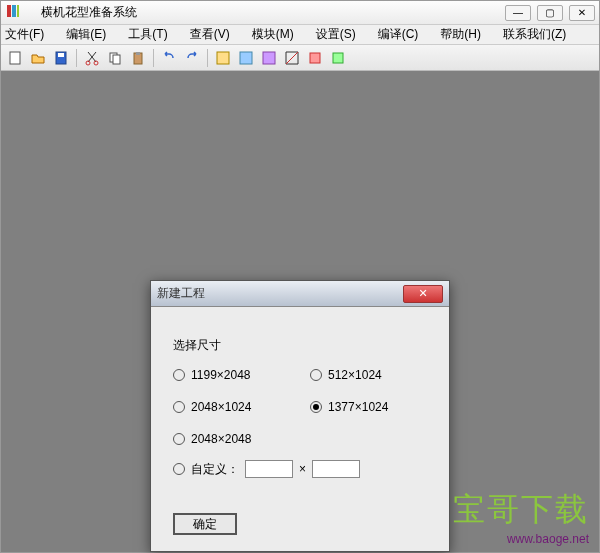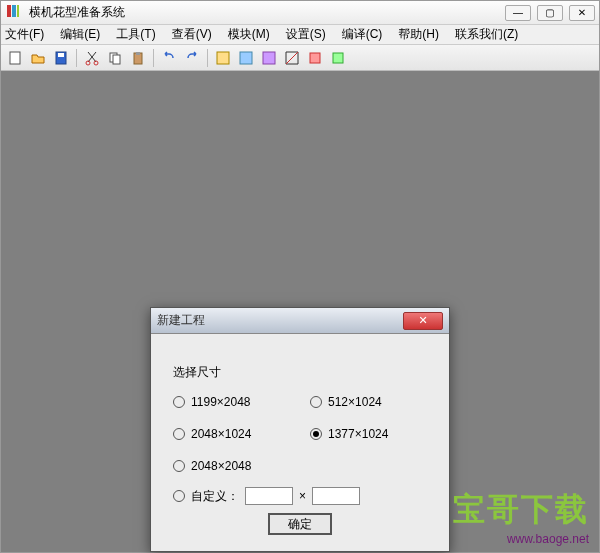--- a/index.html
+++ b/index.html
@@ -1,45 +1,45 @@
 <!DOCTYPE html>
 <html><head>
 <meta charset="utf-8">
 <style>
 * { box-sizing: border-box; margin: 0; padding: 0; }
 body { font-family: "Microsoft YaHei", SimSun, sans-serif; font-size: 12px; background: #fff; }
 .window { width: 600px; height: 553px; border: 1px solid #999; display: flex; flex-direction: column; position: relative; }
-.titlebar { height: 24px; background: linear-gradient(#fdfdfd,#ebebeb); border-bottom: 1px solid #ccc; display: flex; align-items: center; padding: 0 4px; gap: 8px; }
+.titlebar { height: 24px; background: linear-gradient(#fdfdfd,#ebebeb); border-bottom: 1px solid #ccc; display: flex; align-items: center; padding: 0 4px; gap: 20px; }
 .titlebar .app-icon svg { width: 16px; height: 16px; }
 .titlebar .title { flex: 1; font-size: 12px; }
 .winbtns { display: flex; gap: 6px; }
 .winbtn { width: 26px; height: 16px; border: 1px solid #aaa; border-radius: 2px; background: #f5f5f5; display: flex; align-items: center; justify-content: center; font-size: 10px; cursor: pointer; }
-.menubar { height: 20px; background: #f0f0f0; border-bottom: 1px solid #ccc; display: flex; align-items: center; padding: 0 4px; gap: 16px; }
+.menubar { height: 20px; background: #f0f0f0; border-bottom: 1px solid #ccc; display: flex; align-items: center; padding: 0 4px; gap: 22px; }
 .menubar span { cursor: pointer; }
 .toolbar { height: 26px; background: linear-gradient(#f5f5f5,#e5e5e5); border-bottom: 1px solid #bbb; display: flex; align-items: center; padding: 0 4px; gap: 3px; }
 .tbtn { width: 20px; height: 20px; display: flex; align-items: center; justify-content: center; cursor: pointer; }
 .tsep { width: 1px; height: 18px; background: #bbb; margin: 0 2px; }
 .workspace { flex: 1; background: #808080; position: relative; display: flex; align-items: flex-end; justify-content: center; }
 .dialog { width: 300px; background: #ececec; border: 1px solid #555; box-shadow: 0 3px 12px rgba(0,0,0,.5); }
 .dlg-title { height: 26px; background: linear-gradient(#eaeef4,#b8c2d0); border-bottom: 1px solid #888; display: flex; align-items: center; padding: 0 6px; }
 .dlg-title span { flex: 1; font-size: 12px; color: #333; }
 .dlg-close { width: 40px; height: 18px; background: linear-gradient(#e77,#c33); border: 1px solid #933; border-radius: 2px; color: #fff; display: flex; align-items: center; justify-content: center; font-size: 11px; cursor: pointer; }
 .dlg-body { padding: 30px 22px 16px; }
 .group-label { margin-bottom: 14px; }
 .radio-grid { display: grid; grid-template-columns: 1fr 1fr; row-gap: 18px; column-gap: 20px; margin-bottom: 14px; }
 .radio-item { display: flex; align-items: center; gap: 6px; cursor: pointer; }
 .radio { width: 12px; height: 12px; border: 1px solid #555; border-radius: 50%; display: flex; align-items: center; justify-content: center; }
 .radio.checked::after { content: ""; width: 6px; height: 6px; background: #000; border-radius: 50%; }
-.custom-row { display: flex; align-items: center; gap: 6px; margin-bottom: 8px; }
+.custom-row { display: flex; align-items: center; gap: 6px; margin-bottom: 35px; }
 .custom-row input { width: 48px; height: 18px; border: 1px solid #888; background: #fff; font-size: 12px; padding: 0 2px; }
-.btn-row { display: flex; justify-content: center; gap: 36px; }
+.btn-row { display: flex; justify-content: center; gap: 36px; flex-direction: column; }
 .dlg-btn { width: 64px; height: 22px; background: #e8e8e8; border: 1px solid #888; cursor: pointer; font-size: 12px; }
 .dlg-btn.primary { border: 2px solid #555; }
 .watermark { position: absolute; right: 10px; bottom: 6px; text-align: right; }
-.watermark .big { font-size: 32px; font-weight: bold; color: #8bc63e; letter-spacing: 2px; }
+.watermark .big { font-size: 32px; font-weight: normal; color: #8bc63e; letter-spacing: 2px; }
 .watermark .url { font-size: 12px; color: #701a75; }
 </style>
 </head>
 <body>
 
 <div class="window">
   <div class="titlebar">
     <span class="app-icon">
       <svg viewBox="0 0 16 16">
           <rect x="2" y="2" width="4" height="12" fill="#c33"></rect>

